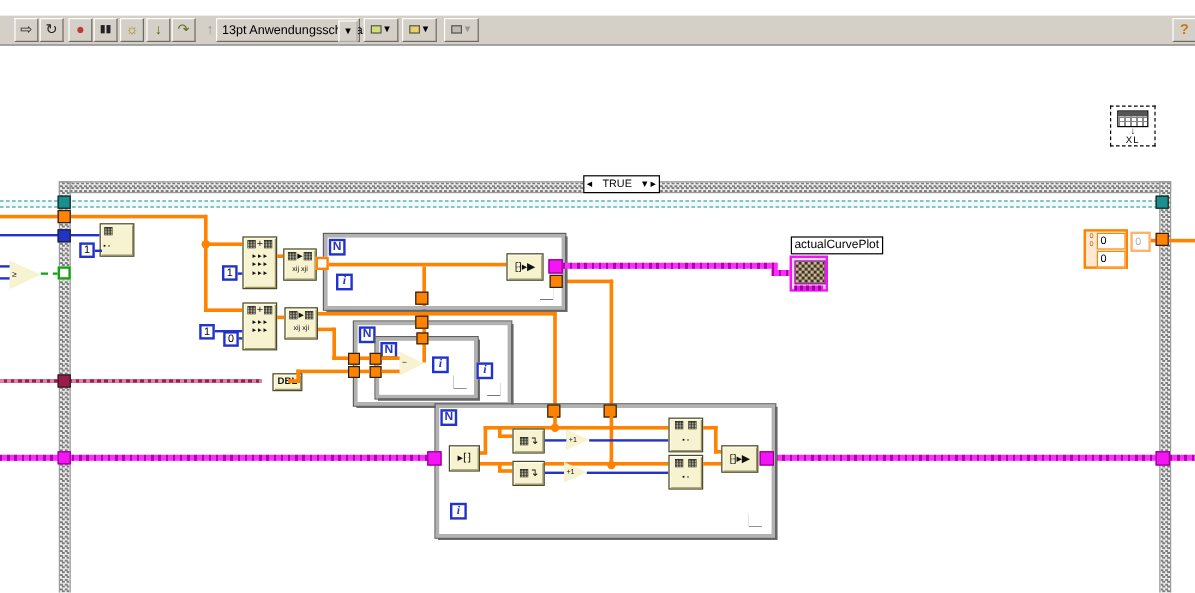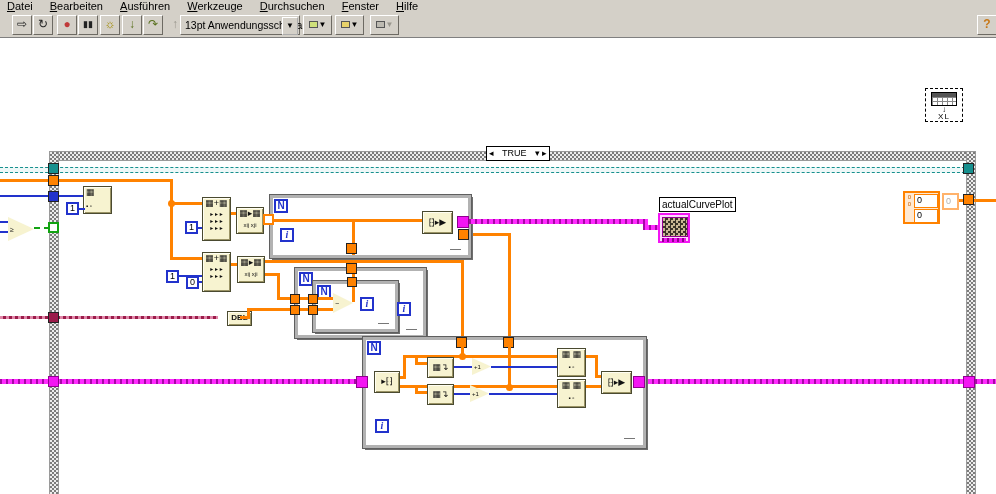--- a/index.html
+++ b/index.html
@@ -102,29 +102,20 @@
      font-size:6px;line-height:7px;text-align:center;}
   .cellv{position:absolute;background:#fff;border:1px solid #ff8200;font-size:9px;line-height:11px;
      padding-left:2px;color:#000;box-sizing:border-box;}
   .cellv.gray{color:#b0b0b0;border-color:#ffb26b;}
 </style>
 </head>
 <body>
 
 <div class="stage">
 
-  <div class="menubar">
-    <span class="menu-item">Datei</span>
-    <span class="menu-item">Bearbeiten</span>
-    <span class="menu-item">Ausführen</span>
-    <span class="menu-item">Werkzeuge</span>
-    <span class="menu-item">Durchsuchen</span>
-    <span class="menu-item">Fenster</span>
-    <span class="menu-item">Hilfe</span>
-  </div>
 
   <div class="toolbar">
     <div class="tb" style="left:12px;">⇨</div>
     <div class="tb" style="left:33px;">↻</div>
     <div class="tb" style="left:57px;color:#c03a3a;">●</div>
     <div class="tb" style="left:78px;font-size:9px;">▮▮</div>
     <div class="tb" style="left:100px;color:#a08a00;">☼</div>
     <div class="tb" style="left:122px;color:#58701d;">↓</div>
     <div class="tb" style="left:143px;color:#58701d;">↷</div>
     <div class="tb gray" style="left:165px;border-color:#d4d0c8;">↑</div>

